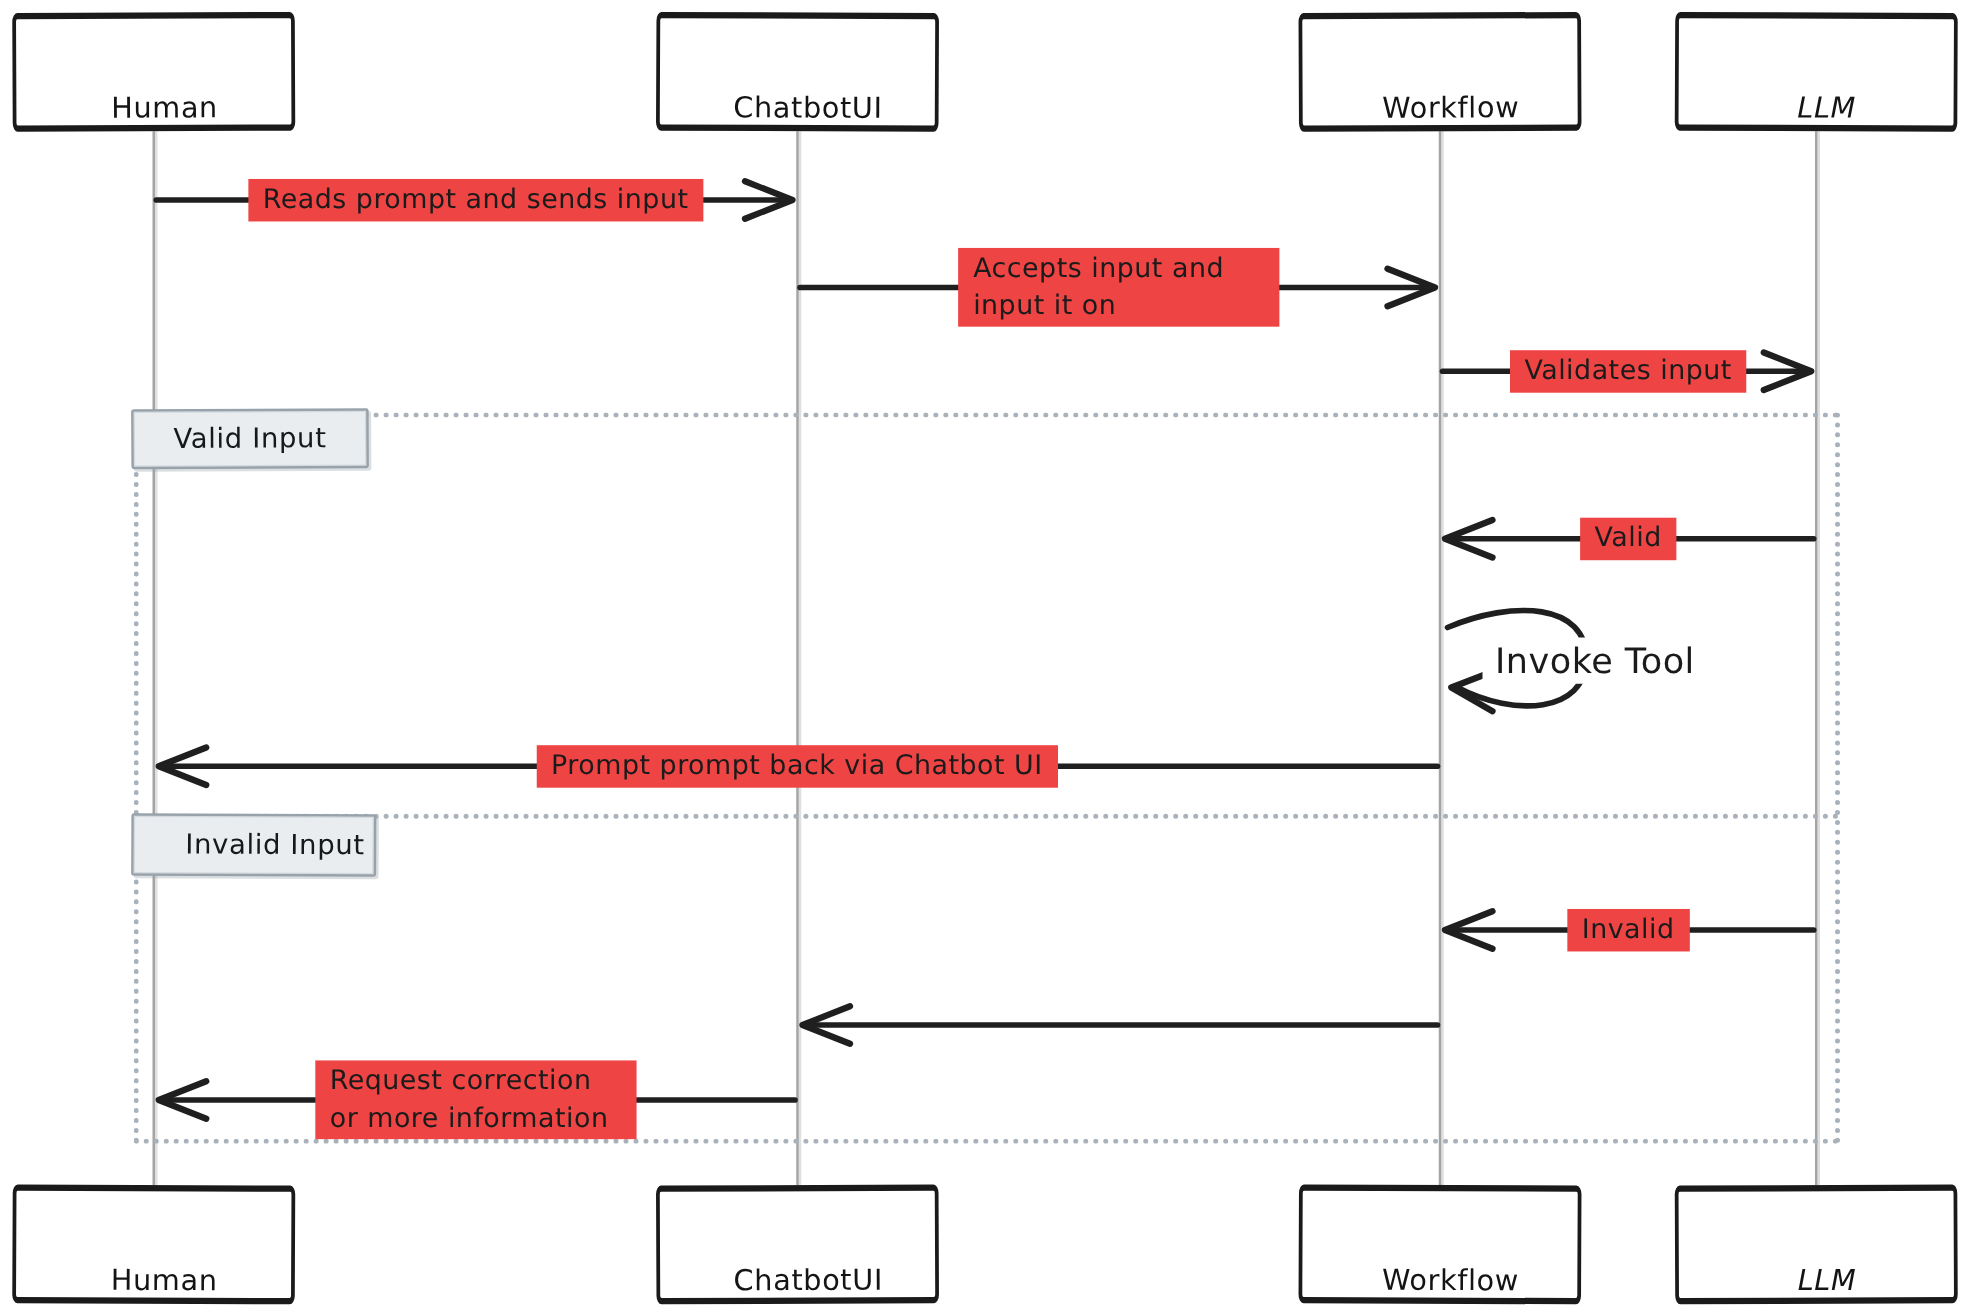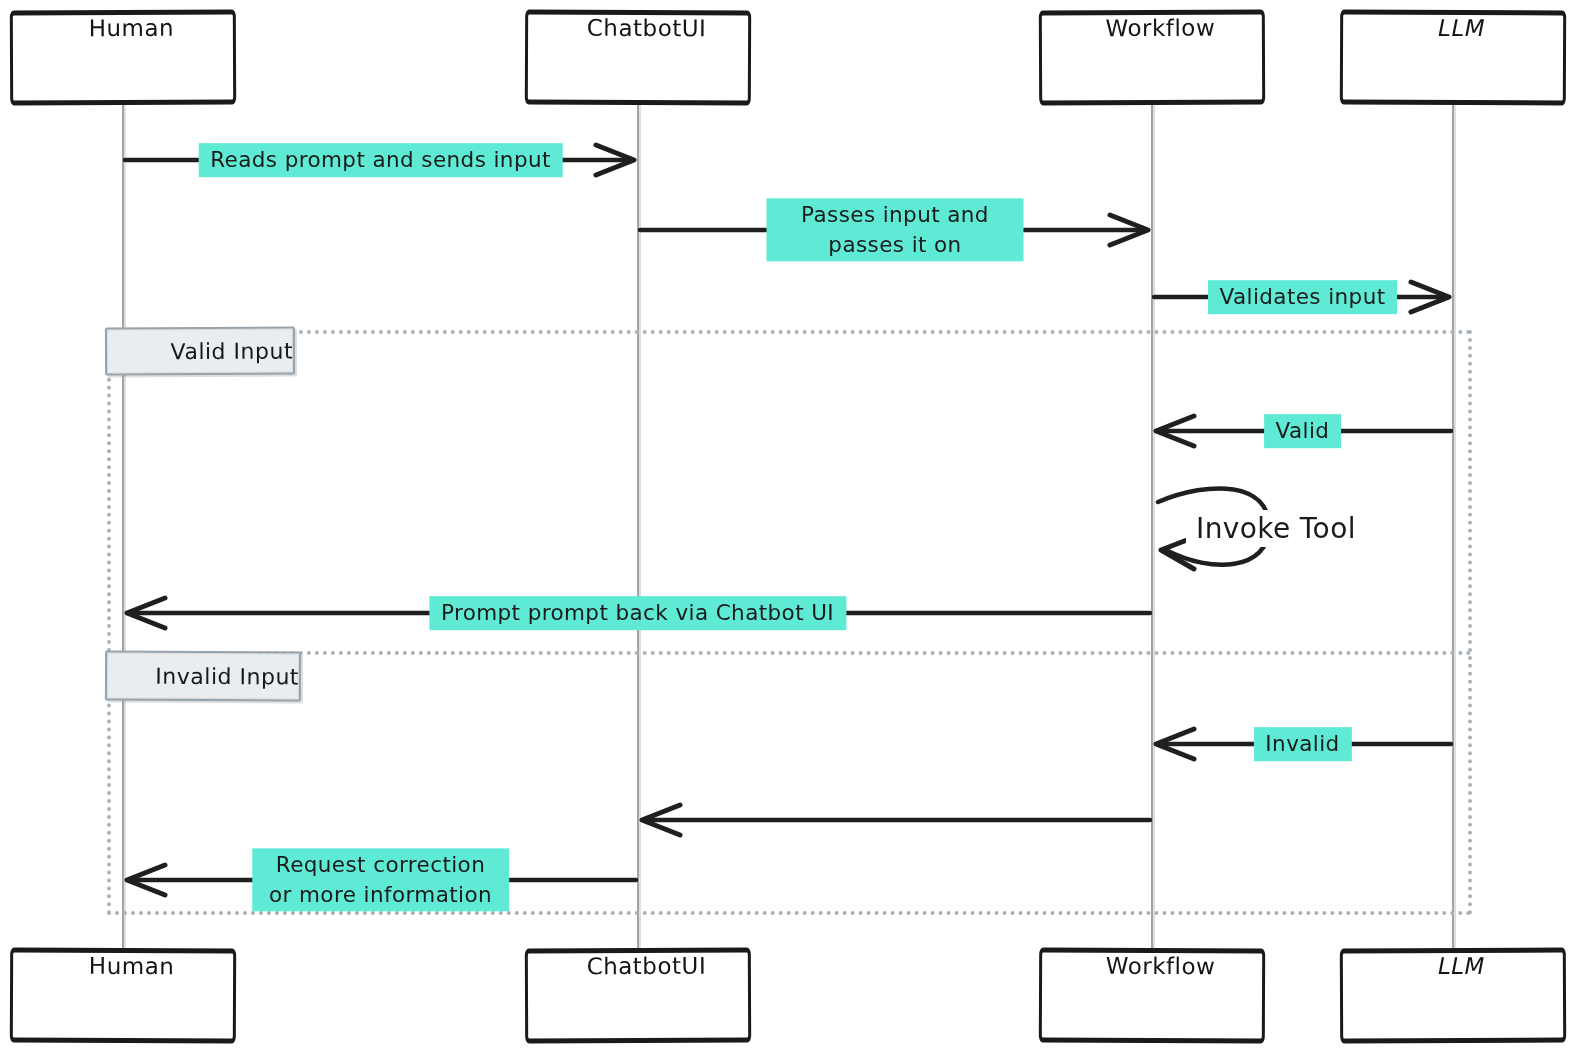--- a/index.html
+++ b/index.html
@@ -13,21 +13,21 @@
   }
   
   .actor-box{
     position:absolute;
     width:226px;height:95px;
     background:#ffffff;
     border:3px solid #1a1a1a;
     border-top-width:5px;border-bottom-width:5px;
     border-radius:4px/7px;
     box-sizing:border-box;
-    display:flex;align-items:flex-start;justify-content:center;
+    display:flex;align-items:flex-end;justify-content:center;
     z-index:6;
     padding-left:17px;
   }
   .actor-box.r1{transform:rotate(-0.25deg);}
   .actor-box.r2{transform:rotate(0.25deg);}
   .actor-label{
     font-size:23px;letter-spacing:0.5px;color:#141414;
   }
   
   .lifeline{
@@ -45,38 +45,38 @@
     position:absolute;left:107px;top:651px;width:1365px;height:0;
     border-top:4px dotted #a9b2ba;z-index:2;
   }
   .frame-label{
     position:absolute;
     background:#e9edf0;
     border:2px solid #98a2aa;
     box-shadow:2px 2px 0 rgba(152,162,170,0.35), inset 0 0 0 1px rgba(152,162,170,0.25);
     border-radius:2px;
     box-sizing:border-box;
-    display:flex;align-items:center;justify-content:flex-end;
+    display:flex;align-items:center;justify-content:center;
     font-size:22px;letter-spacing:0.5px;color:#16181a;
     z-index:5;
   }
   #frame-label-valid{left:105px;top:327px;width:190px;height:48px;transform:rotate(-0.3deg);}
   #frame-label-invalid{left:105px;top:651px;width:196px;height:50px;transform:rotate(0.25deg);padding-left:34px;}
   
   .msg{position:absolute;z-index:3;}
   .msg svg{position:absolute;left:0;top:0;overflow:visible;}
   .msg .stroke{stroke:#1f1f1f;stroke-width:4.5;fill:none;stroke-linecap:round;stroke-linejoin:round;}
   .msg .head{stroke-width:5;}
   .msg-label{
     position:absolute;left:50%;top:50%;
     transform:translate(-50%,-50%);
-    background:#5eead4;
+    background:#ef4444;
     padding:2px 12px;
     font-size:21.5px;letter-spacing:0.4px;line-height:1.38;
-    text-align:center;color:#1b1b1b;
+    text-align:left;color:#1b1b1b;
     white-space:nowrap;
     z-index:4;
   }
   .msg-label.wrap{white-space:normal;}
   .selfloop-label{
     position:absolute;left:34px;top:32px;
     background:#ffffff;padding:2px 10px;
     font-size:28px;letter-spacing:0.4px;color:#1b1b1b;
     white-space:nowrap;z-index:4;
   }
@@ -100,21 +100,21 @@
       <polyline class="stroke head" points="473,5 511,20 473,35"></polyline>
     </svg>
     <div class="msg-label">Reads prompt and sends input</div>
   </div>
 
   <div class="msg" style="left:638px;top:195px;width:514px;height:70px">
     <svg width="514" height="70" viewBox="0 0 514 70">
       <line class="stroke" x1="2" y1="35" x2="507" y2="35"></line>
       <polyline class="stroke head" points="472,20 510,35 472,50"></polyline>
     </svg>
-    <div class="msg-label wrap" style="max-width:335px">Passes input and passes it on</div>
+    <div class="msg-label wrap" style="max-width:335px">Accepts input and input it on</div>
   </div>
 
   <div class="msg" style="left:1152px;top:277px;width:301px;height:40px">
     <svg width="301" height="40" viewBox="0 0 301 40">
       <line class="stroke" x1="2" y1="20" x2="294" y2="20"></line>
       <polyline class="stroke head" points="259,5 297,20 259,35"></polyline>
     </svg>
     <div class="msg-label">Validates input</div>
   </div>
 

